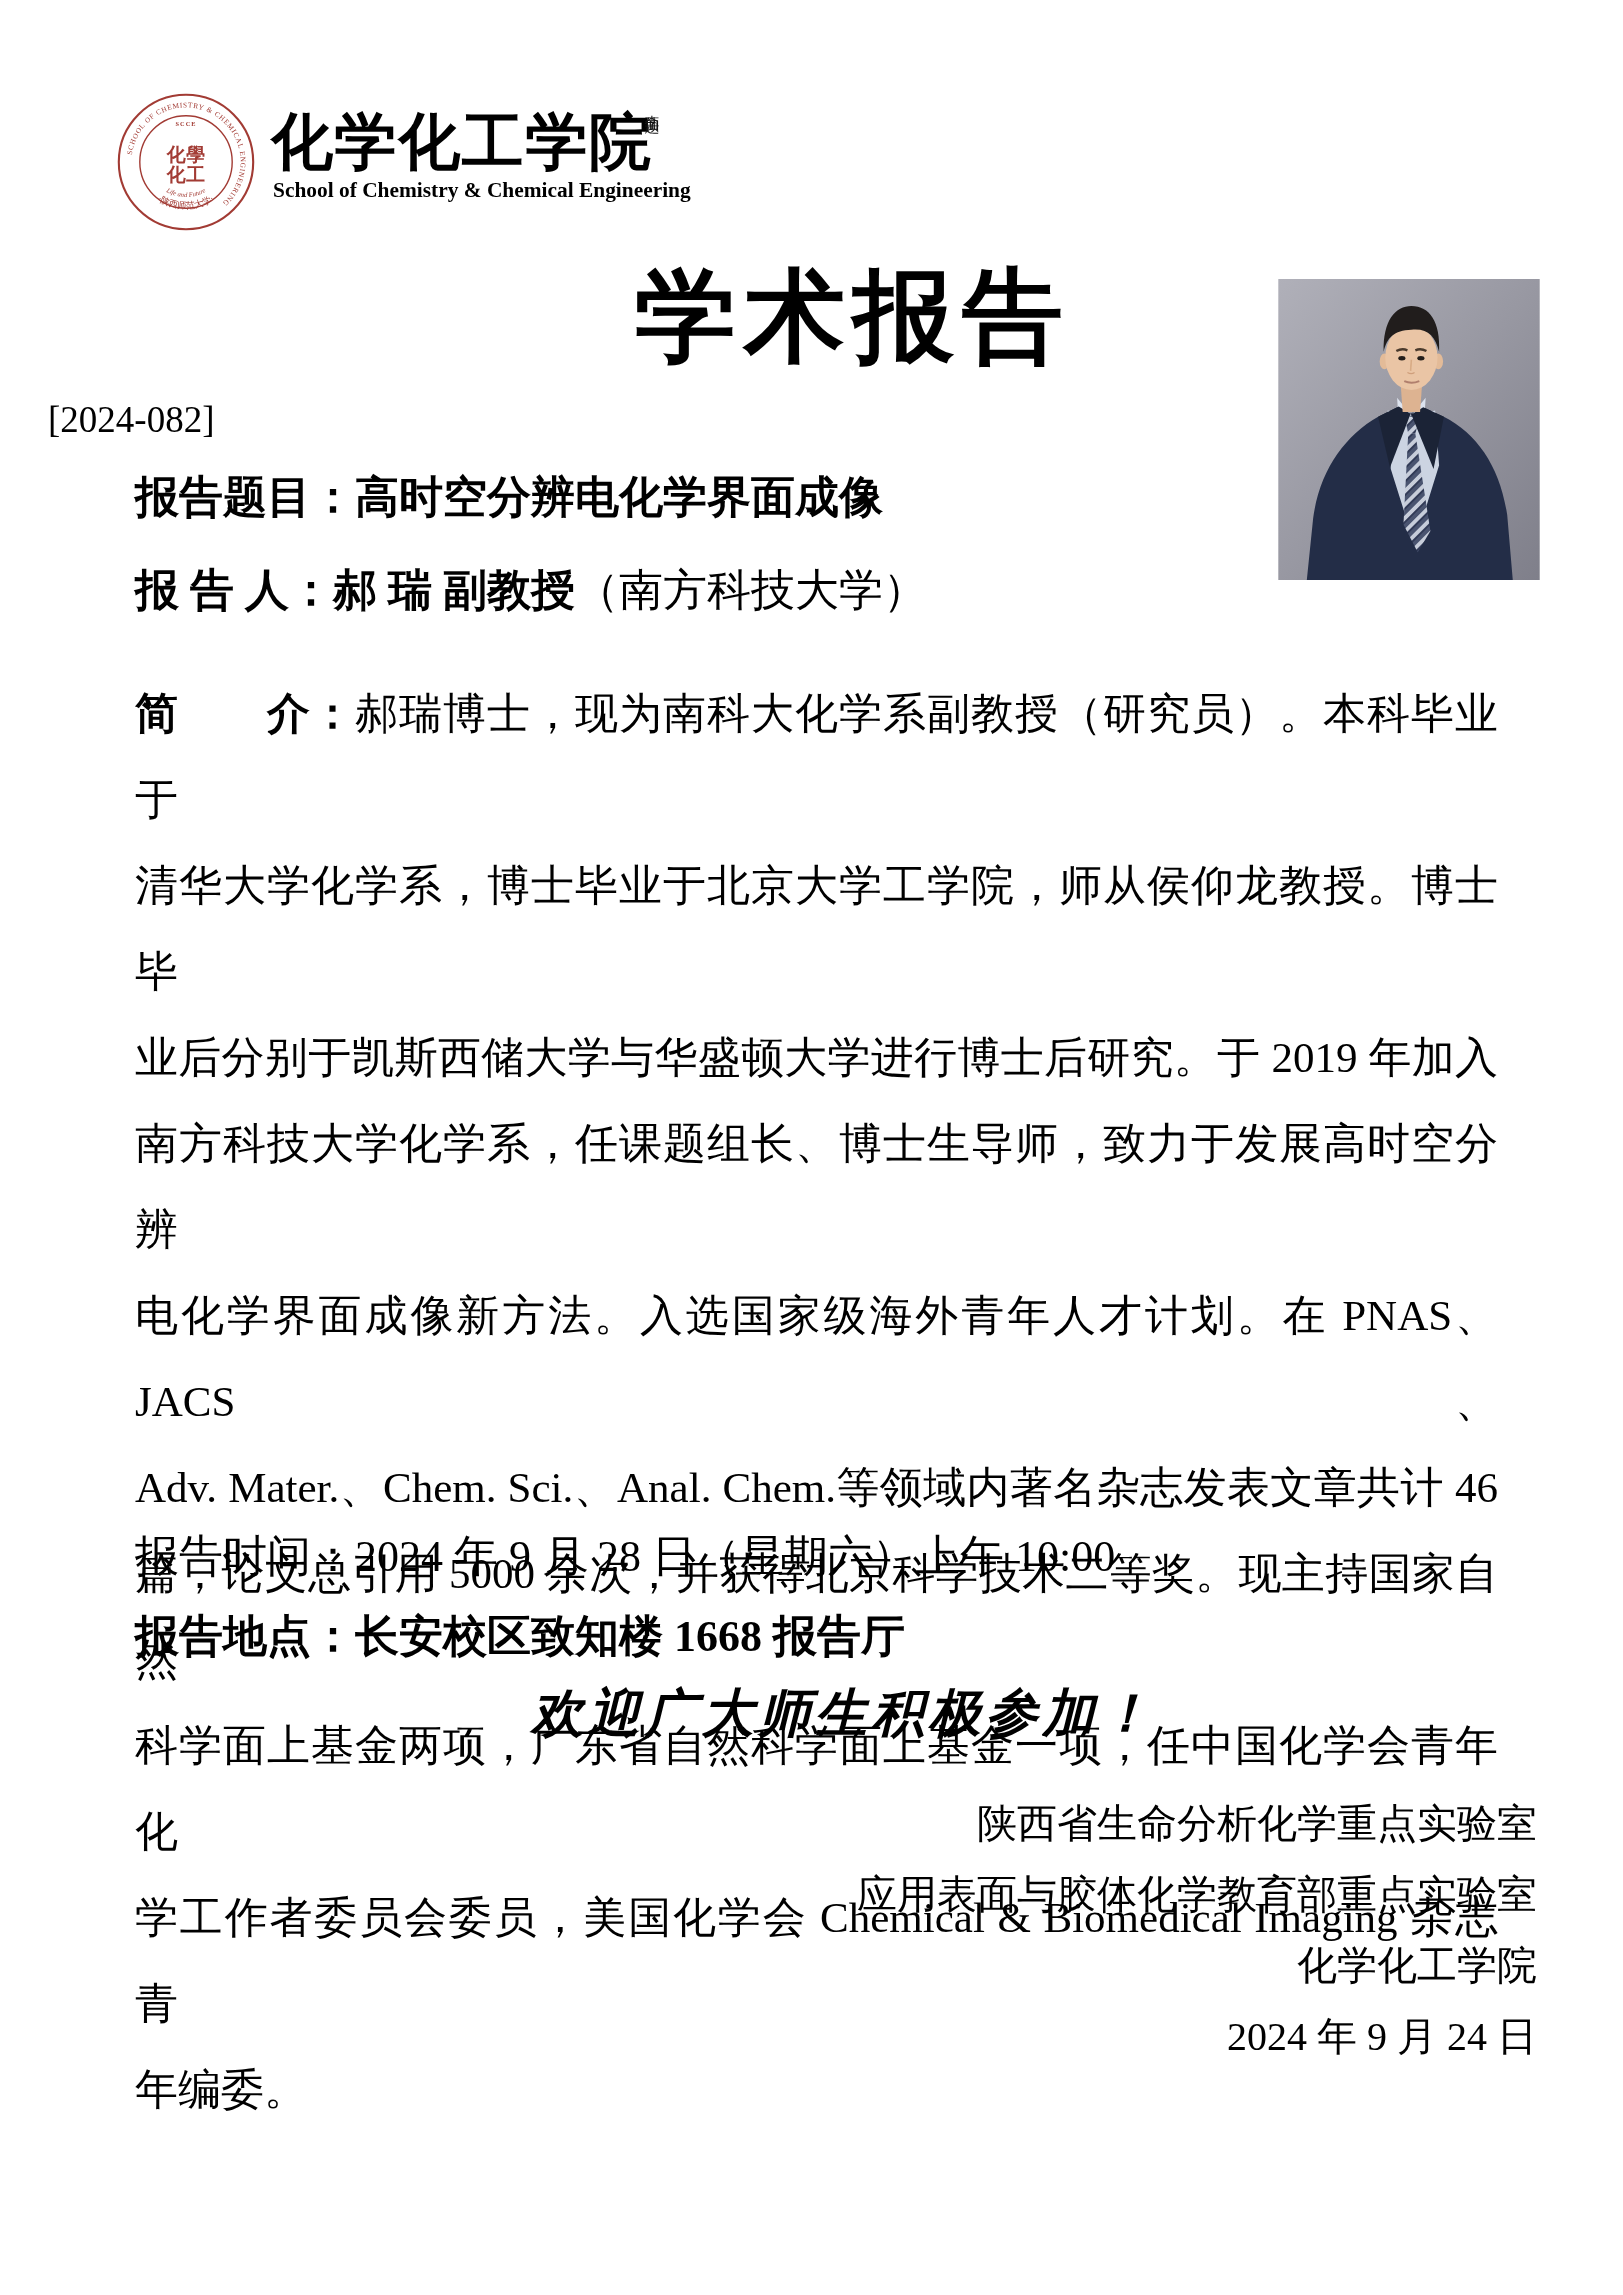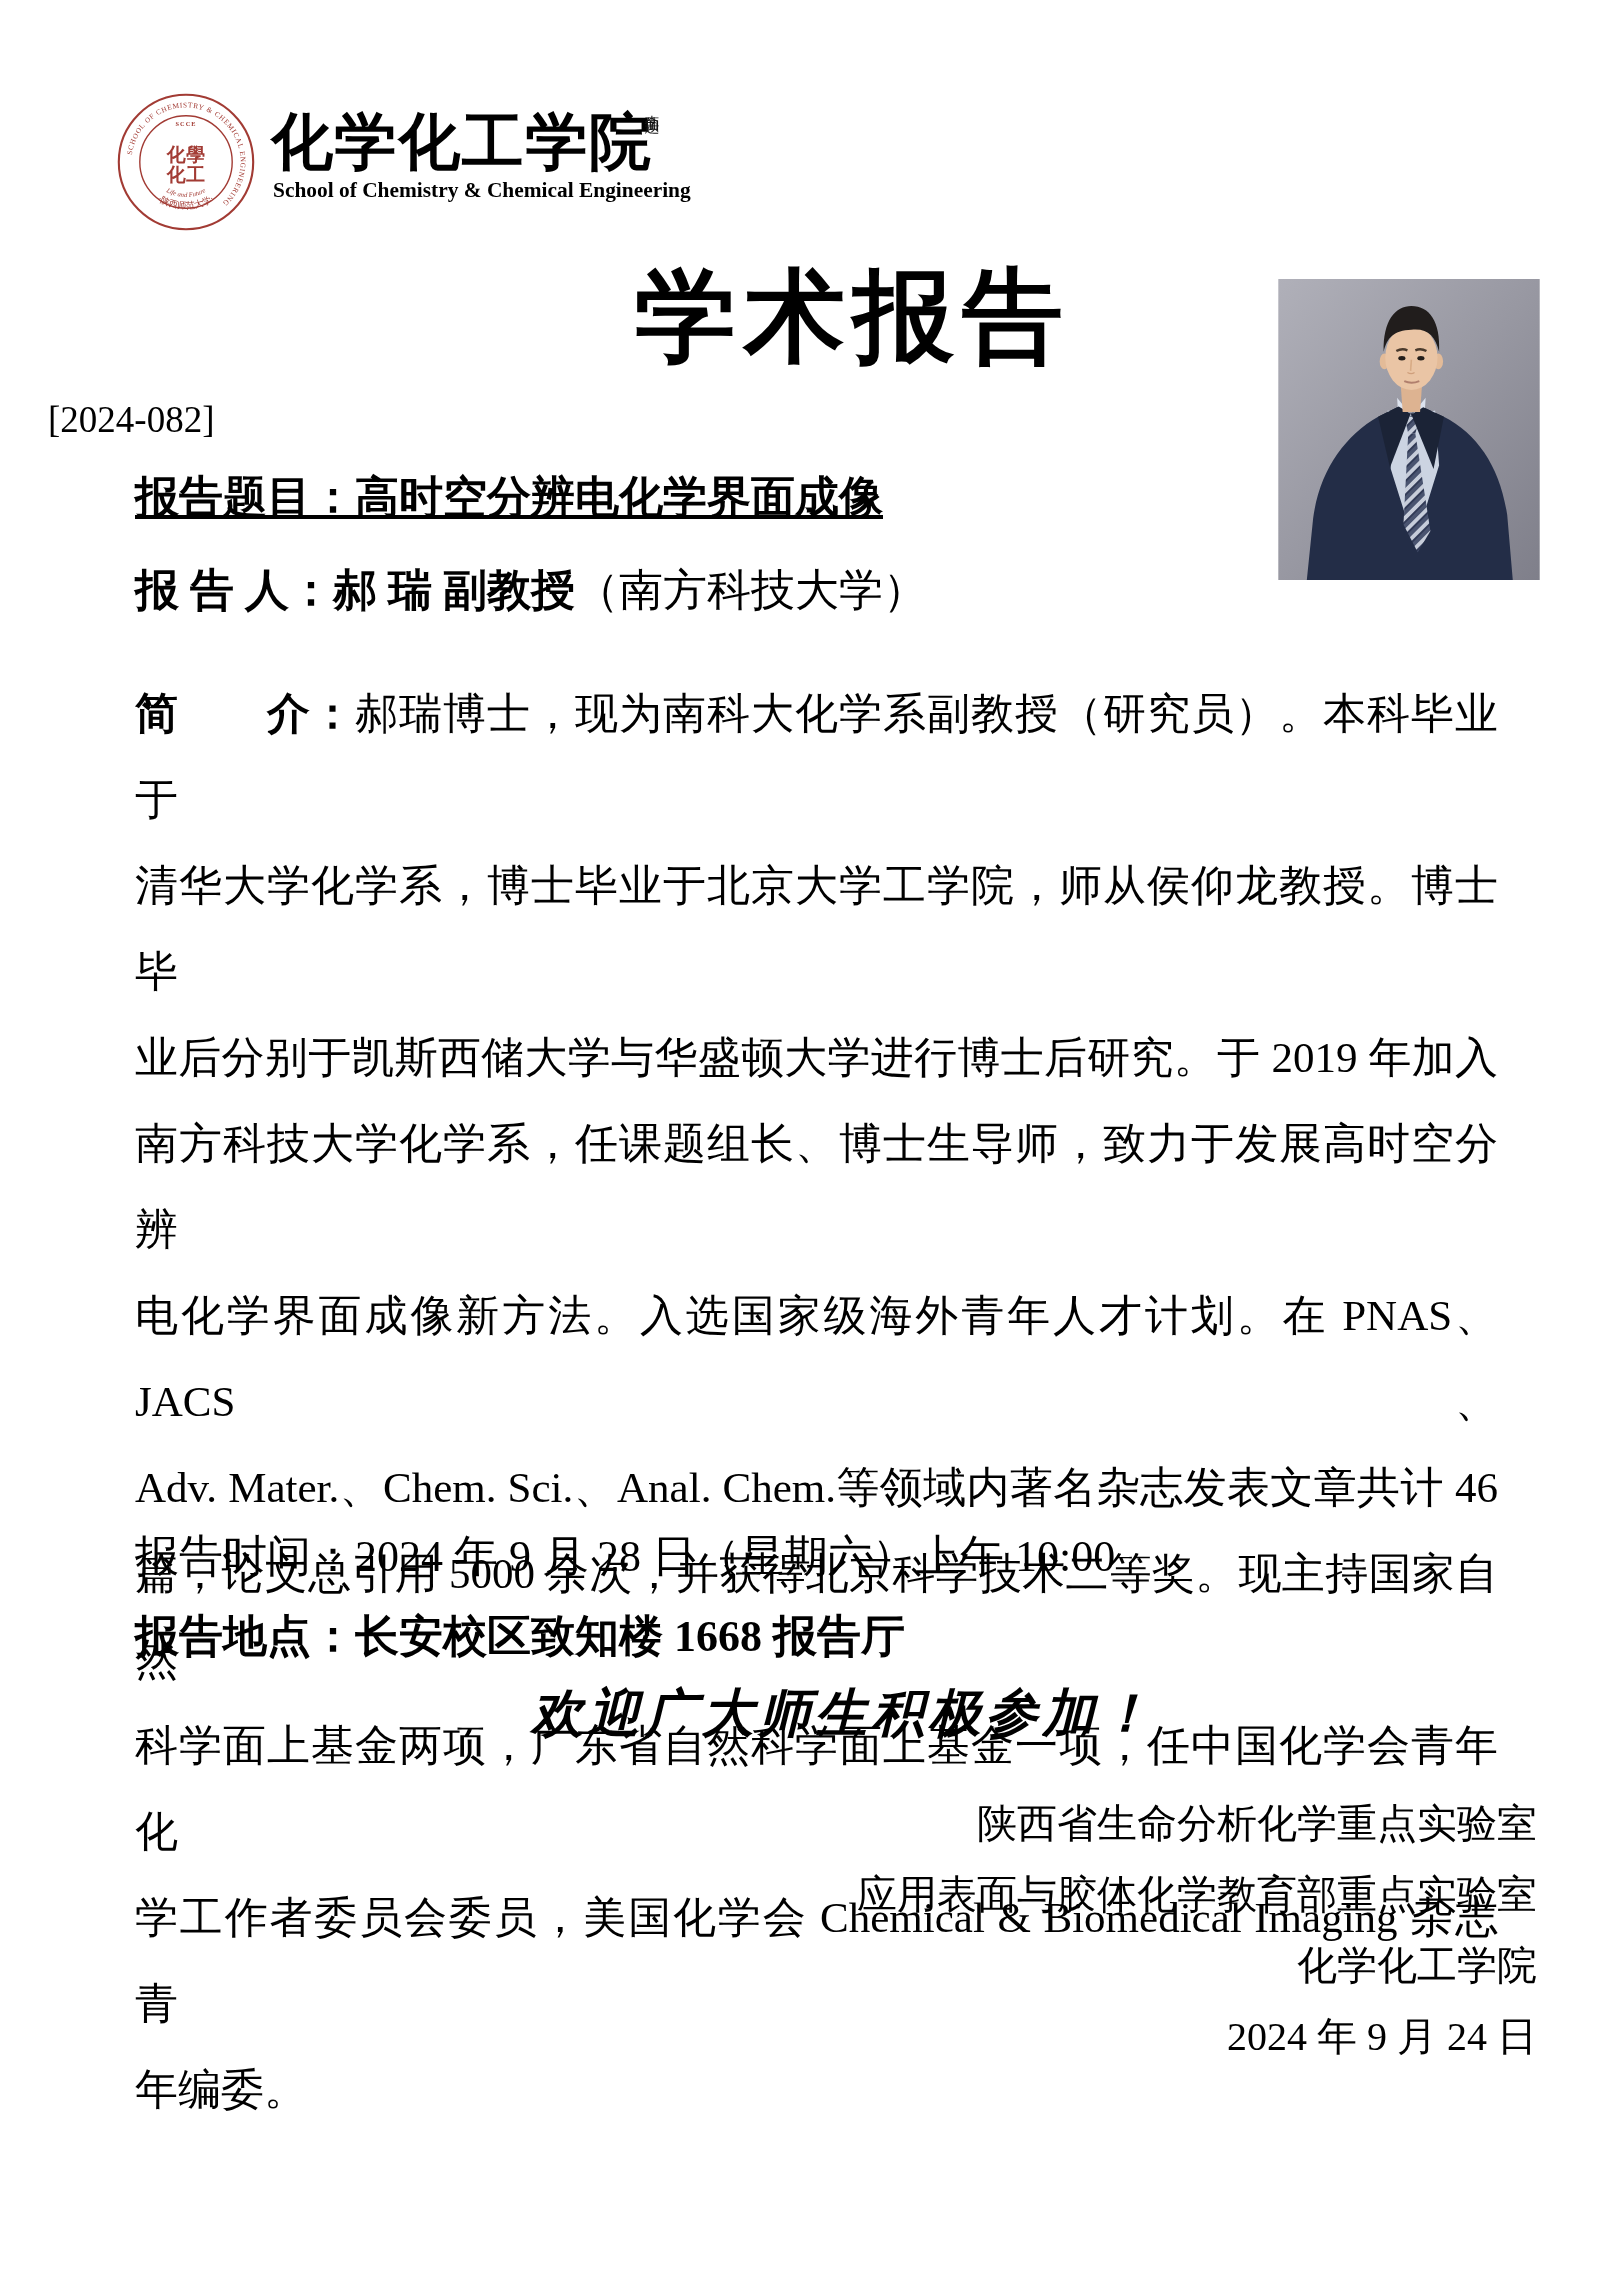--- a/index.html
+++ b/index.html
@@ -42,21 +42,21 @@
     font-size:101px; font-weight:bold; letter-spacing:8px;
     font-family:"DejaVu Serif","Liberation Serif",serif;
     margin-left:7px;
   }
   .report-no {
     position:absolute; left:0; right:0; top:398px;
     text-align:left; white-space:nowrap;
   }
   .report-no .t { position:relative; left:48px; font-size:37px; }
   
-  .meta-topic   { position:absolute; left:135px; top:468px;  font-size:44px; font-weight:bold; white-space:nowrap;text-decoration:underline; }
+  .meta-topic   { position:absolute; left:135px; top:468px;  font-size:44px; font-weight:bold; white-space:nowrap; }
   .meta-speaker { position:absolute; left:135px; top:561px;  font-size:44px; font-weight:bold; white-space:nowrap; }
   .meta-speaker .aff { font-weight:normal; }
   
   .bio {
     position:absolute; left:135px; top:671px; width:1363px;
     font-size:43px; line-height:86px;
   }
   .bio-line { text-align:justify; text-align-last:justify; text-justify:inter-character; }
   .bio-line.last { text-align:left; text-align-last:left; }
   .bio .lbl { font-weight:bold; }

